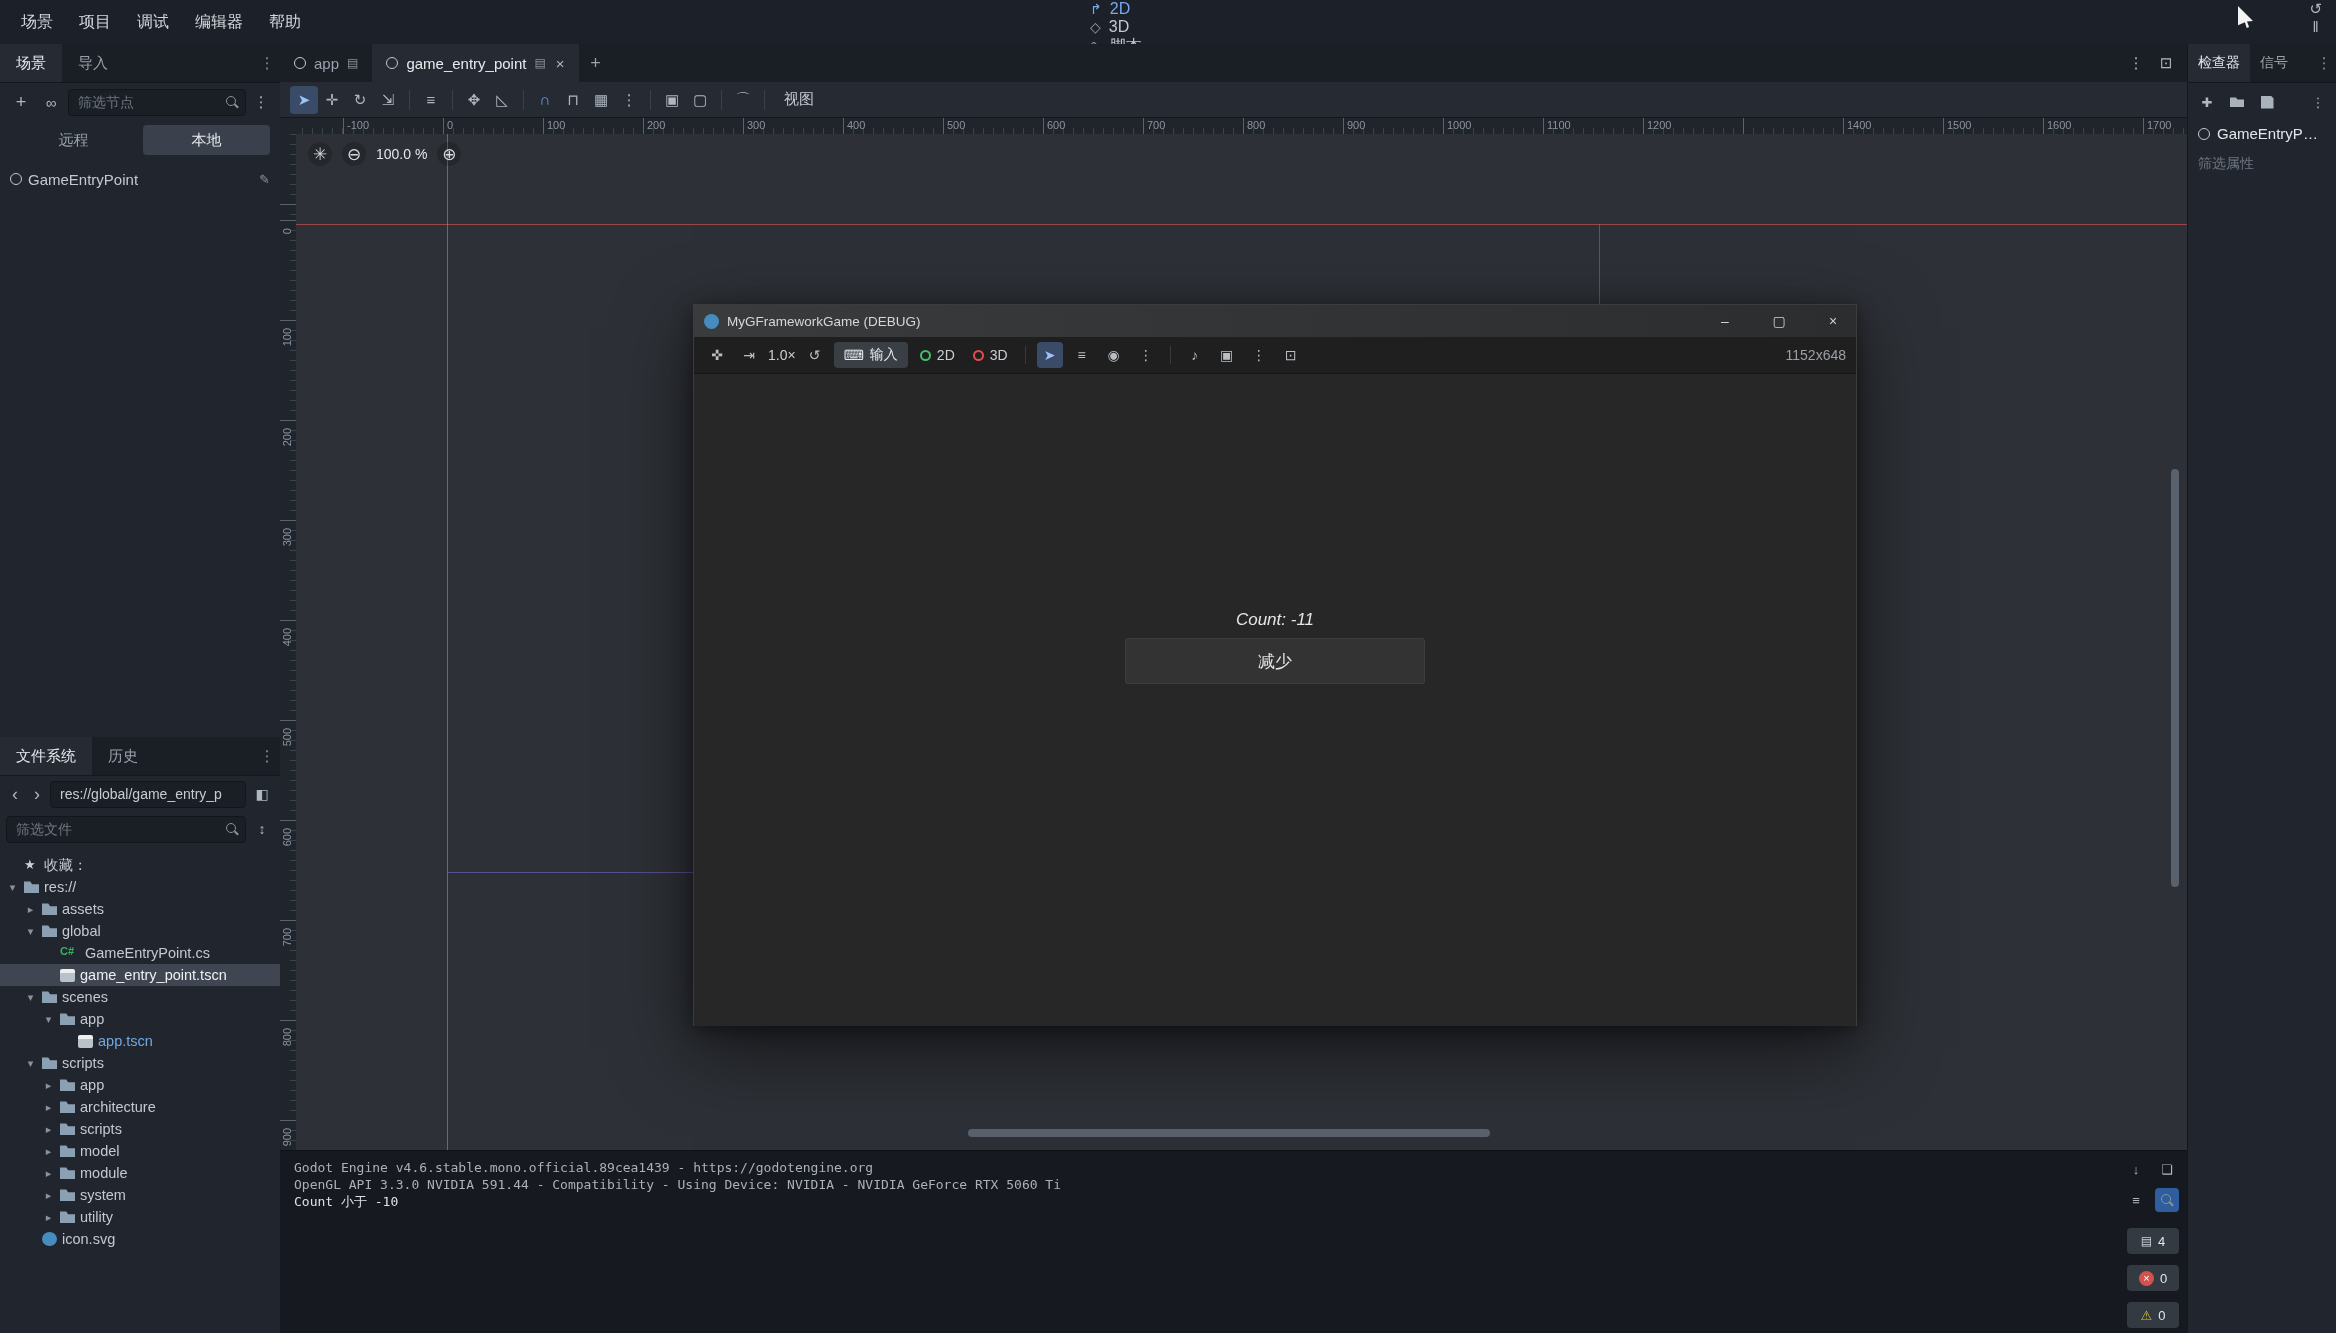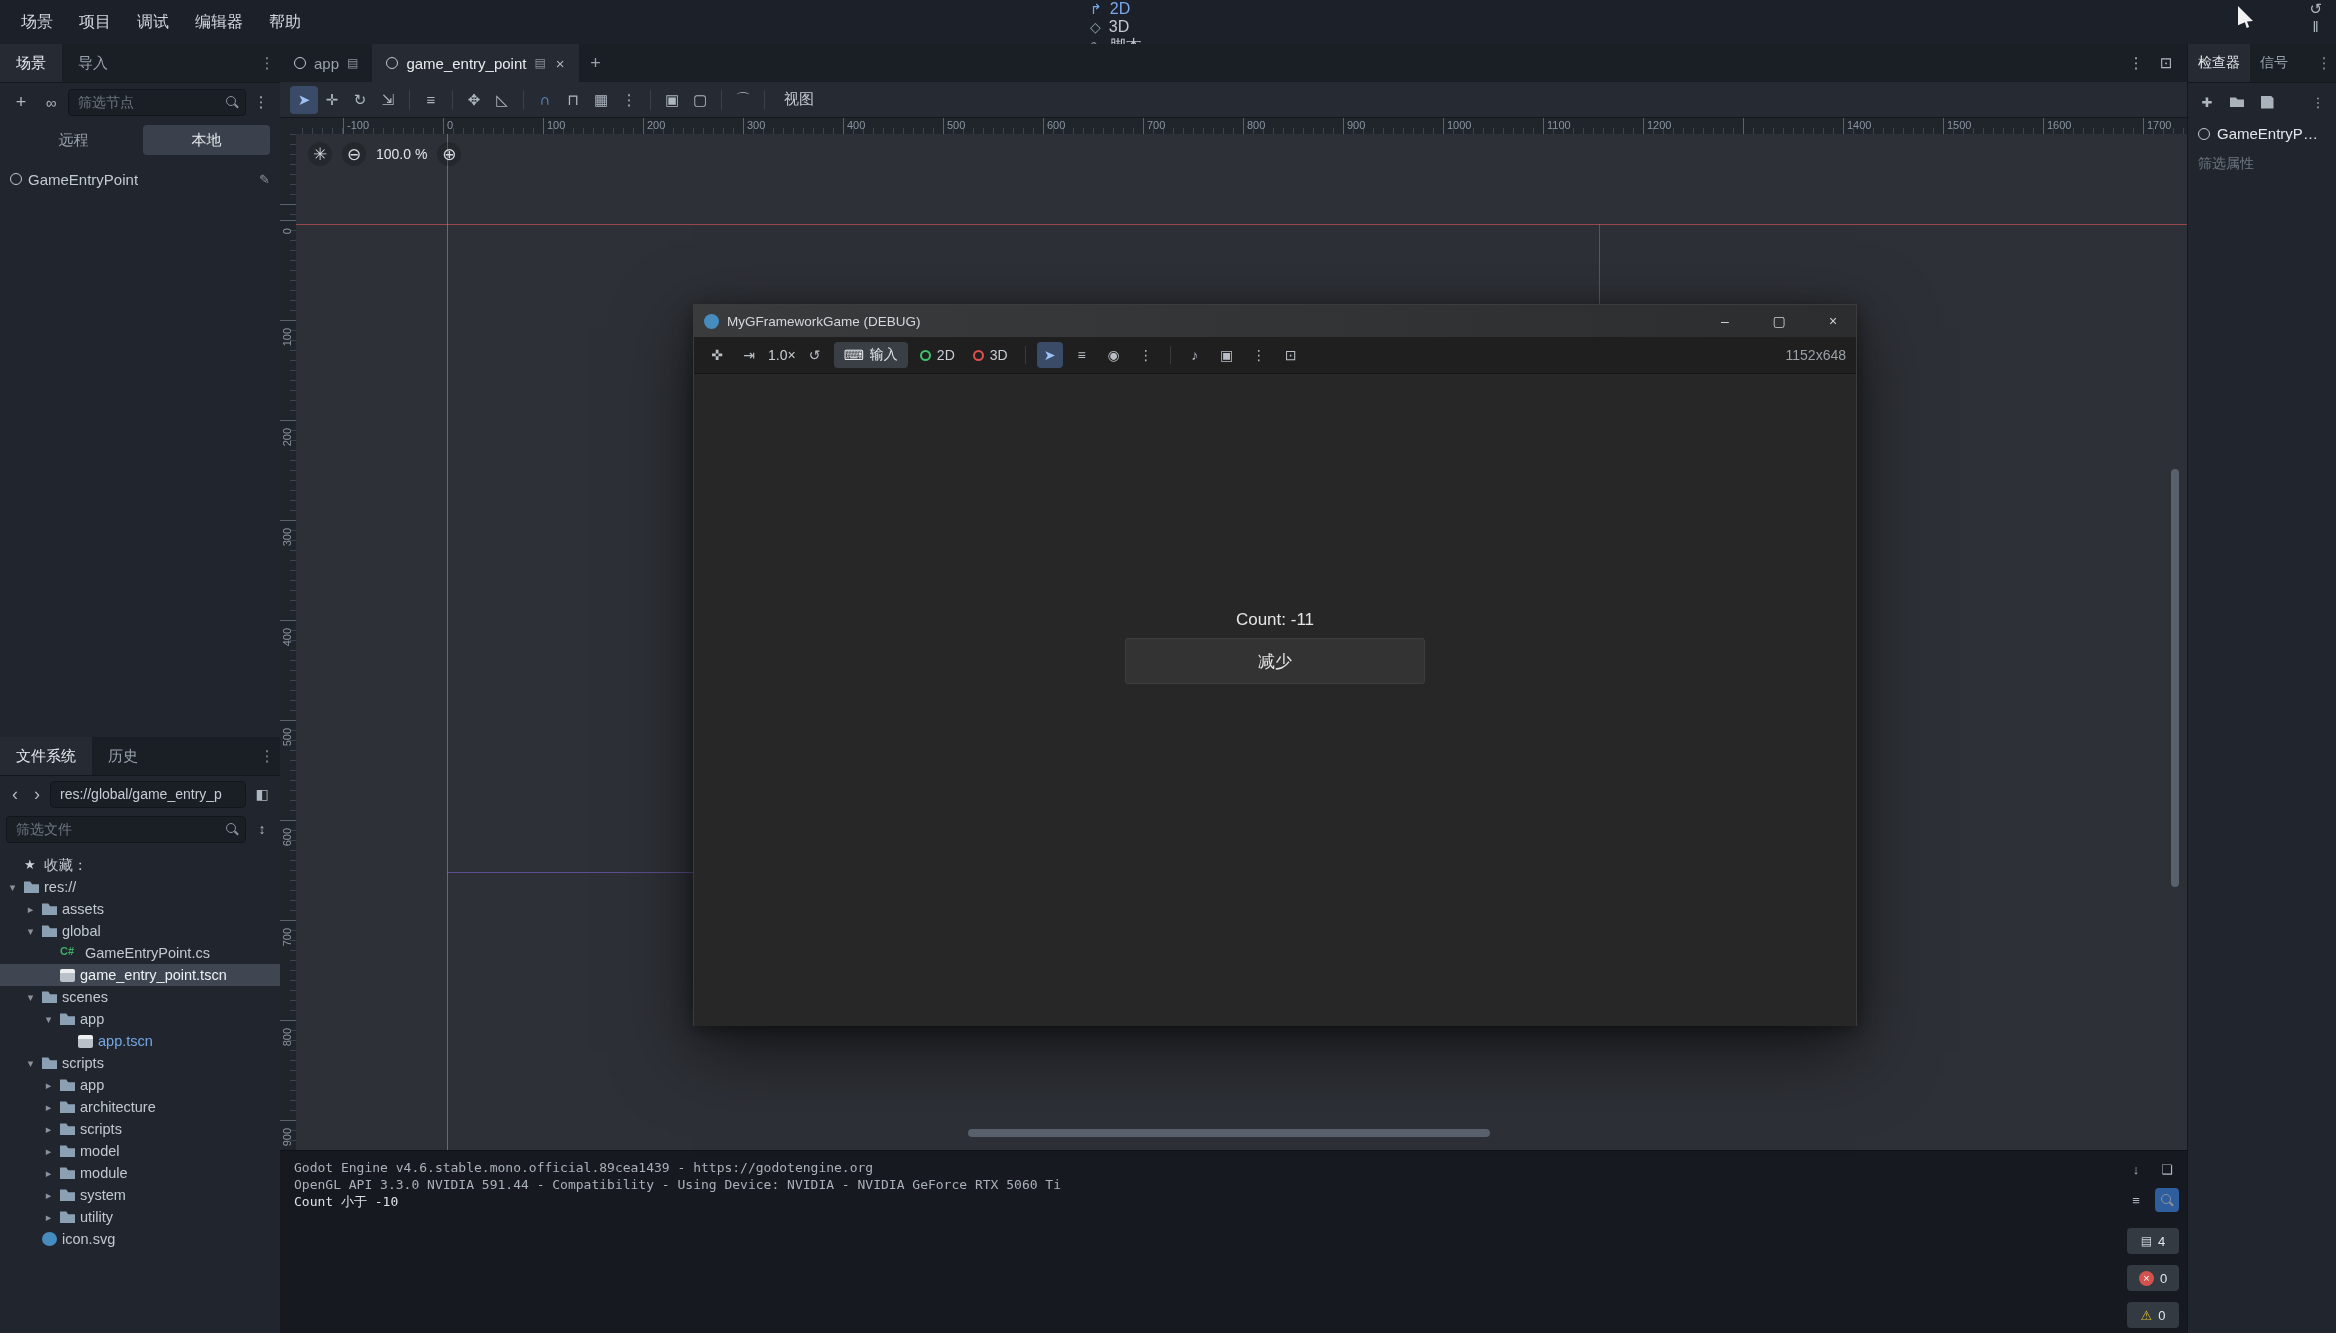--- a/index.html
+++ b/index.html
@@ -137,21 +137,21 @@
   .modebtn{display:flex;align-items:center;gap:6px;height:26px;padding:0 6px;color:#c9ced4;font-size:14px;}
   .ring2{width:11px;height:11px;border-radius:50%;box-sizing:border-box;display:inline-block;}
   .ring2.green{border:2px solid #3fc26a;}
   .ring2.red{border:2px solid #e04f4f;}
   .gsep{width:1px;height:18px;background:#3a3a3a;margin:0 5px;}
   .gres{margin-left:auto;font-size:14px;color:#9aa0a6;}
   .gcontent{position:relative;height:652px;background:#272727;}
   .gcol{position:absolute;left:50%;transform:translateX(-50%);top:228px;width:300px;display:flex;flex-direction:column;}
   .gbtn{height:46px;background:#333333;border:1px solid #3d3d3d;border-radius:3px;box-sizing:border-box;
         display:flex;align-items:center;justify-content:center;font-size:17px;color:#e5e5e5;}
-  .gcount{height:36px;display:flex;align-items:center;justify-content:center;font-size:17px;color:#e5e5e5;}
+  .gcount{height:36px;display:flex;align-items:center;justify-content:center;font-size:17px;color:#e5e5e5;font-style:italic;}
 
   
   .cursor{left:2238px;top:6px;width:15px;height:22px;background:#f2f2f2;z-index:100;
           clip-path:polygon(0 0,100% 68%,60% 70%,74% 95%,58% 100%,46% 74%,0 88%);
           filter:drop-shadow(0 0 1px #000);}
 </style>
 </head>
 <body>
 
 <div class="root">

